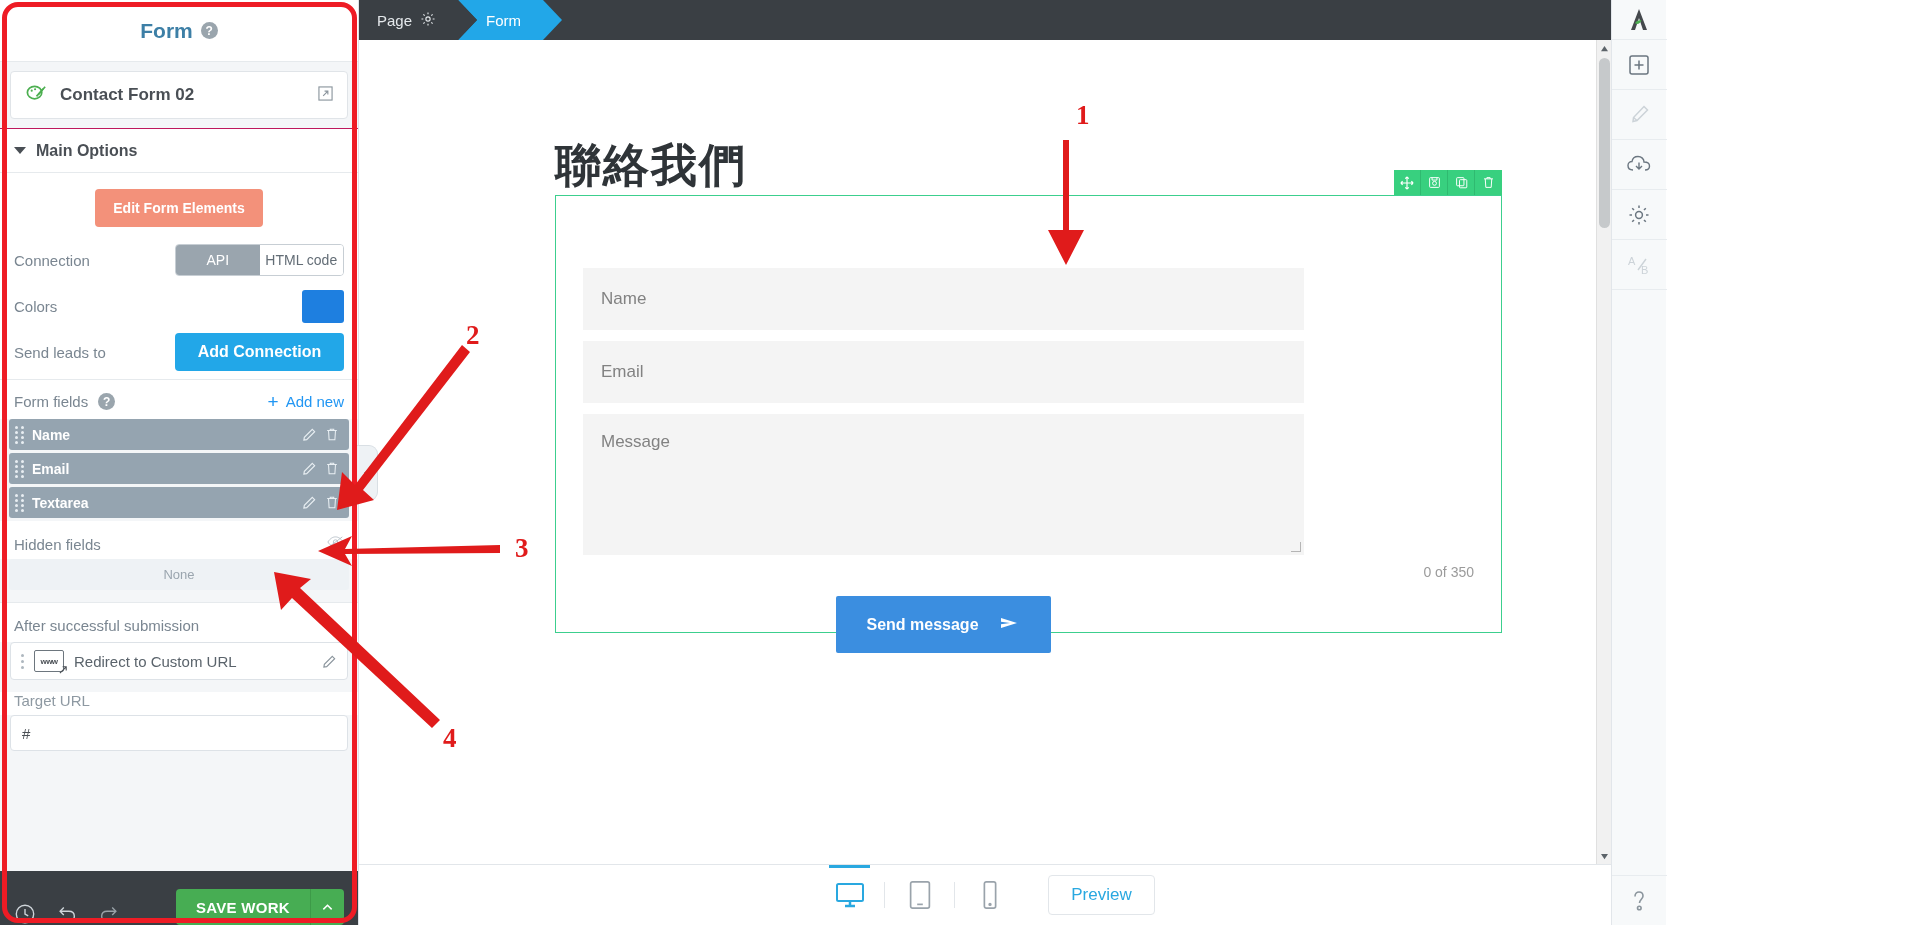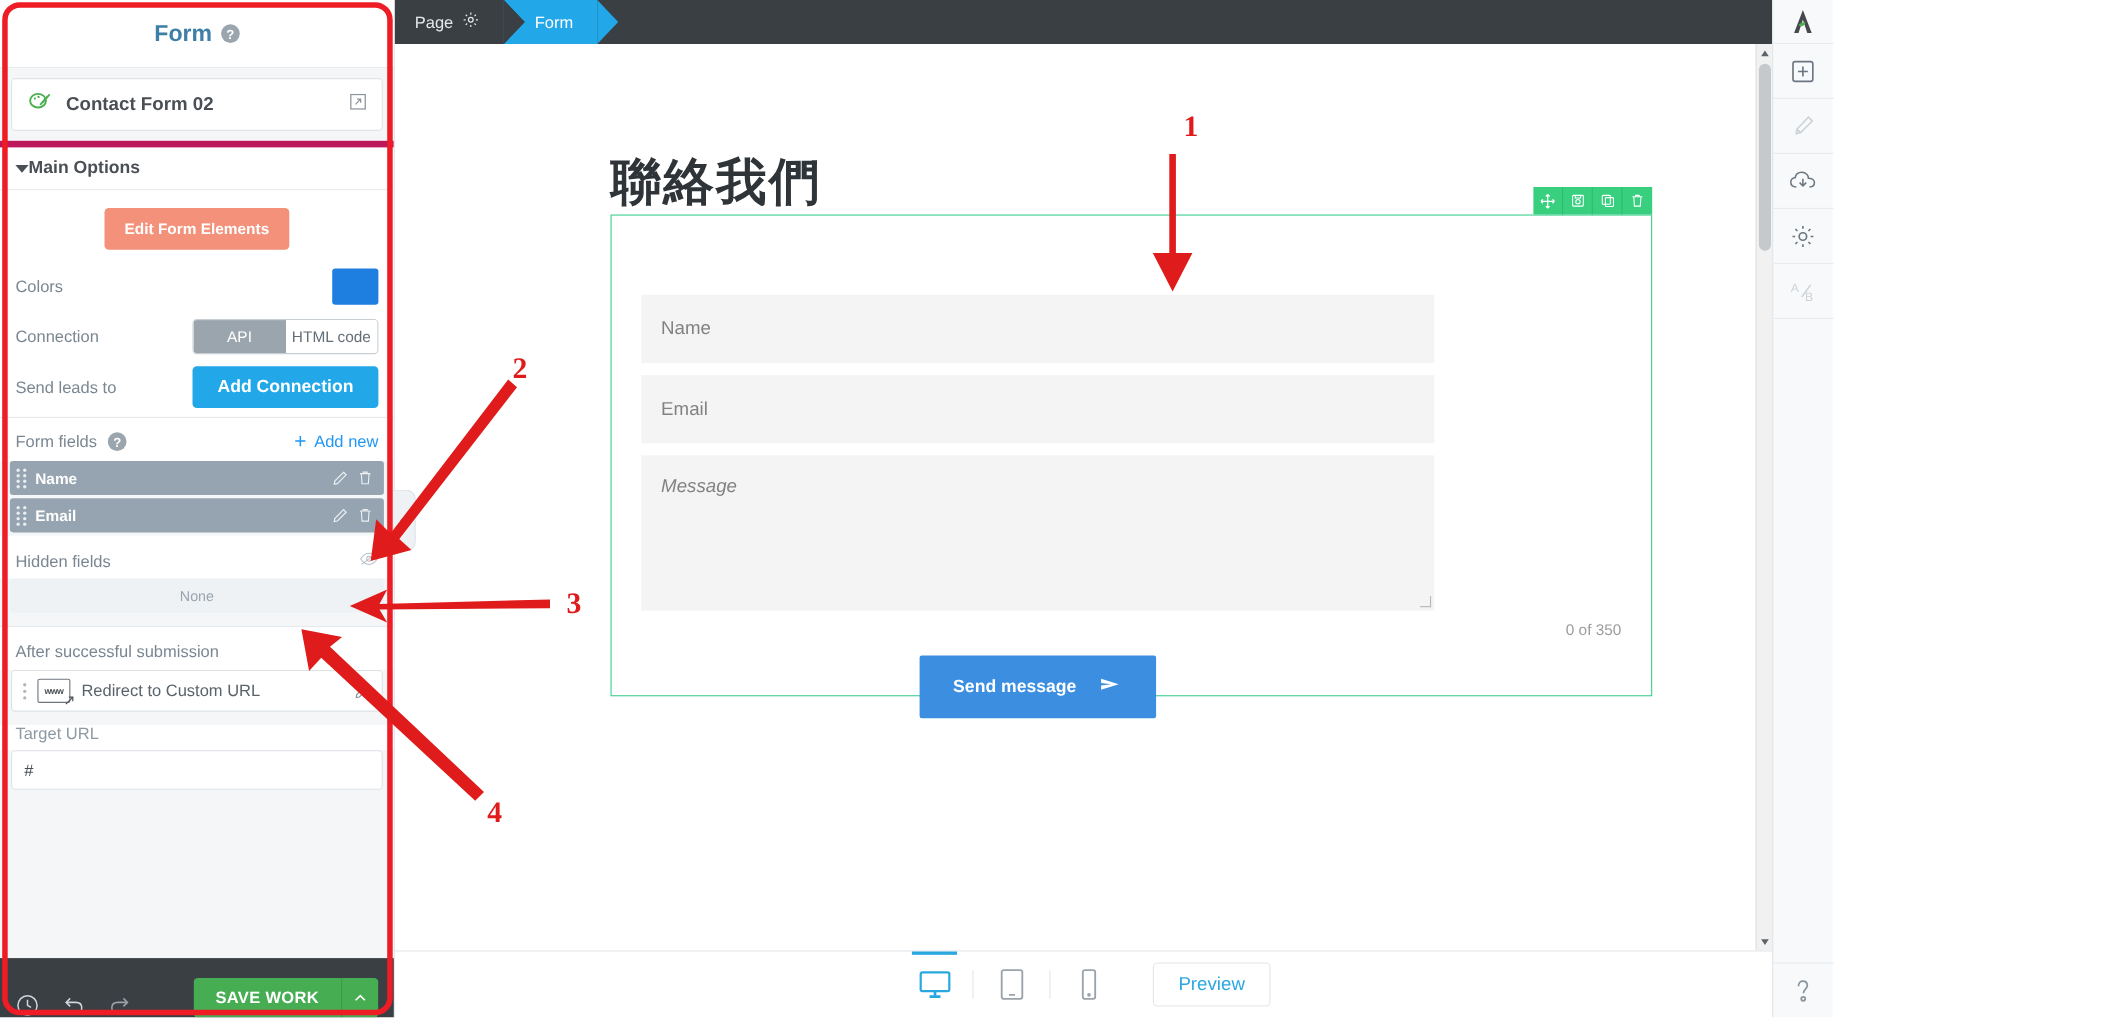--- a/index.html
+++ b/index.html
@@ -39,22 +39,22 @@
   .tpl-card {
     margin: 9px 10px; background: #fff;
     border: 1px solid #e0e4e8; border-radius: 4px;
     height: 48px; display: flex; align-items: center;
     padding: 0 14px; gap: 12px;
   }
   .tpl-name { font-size: 17px; font-weight: bold; color: #4a4f55; flex: 1; }
   .ext-icon { color: #8a949c; }
 
   .section-head {
-    background: #fff; border-top: 6px solid #be185d; border-bottom: 1px solid #e6eaed;
-    height: 45px; display: flex; align-items: center; 
+    background: #fff; border-top: 1px solid #be185d; border-bottom: 1px solid #e6eaed;
+    height: 45px; display: flex; align-items: center; gap: 10px;
     padding: 0 14px;
   }
   .caret-down {
     width: 0; height: 0;
     border-left: 6px solid transparent; border-right: 6px solid transparent;
     border-top: 7px solid #4a4f55;
   }
   .section-title { font-size: 16px; font-weight: bold; color: #4a4f55; }
 
   .panel { background: #fff; padding: 10px 14px 4px; }
@@ -215,21 +215,21 @@
 
   .f-input {
     position: absolute; left: 27px; width: 721px; background: #f4f4f4;
     display: flex; align-items: center; padding: 0 18px;
     color: #828282; font-size: 17px;
   }
   .f-name { top: 72px; height: 62px; }
   .f-email { top: 145px; height: 62px; }
   .f-msg {
     position: absolute; left: 27px; top: 218px; width: 721px; height: 141px;
-    background: #f4f4f4; padding: 18px; color: #828282; font-size: 17px; font-style: italic;
+    background: #f4f4f4; padding: 18px; color: #828282; font-size: 17px;
   }
   .resize-grip {
     position: absolute; right: 3px; bottom: 3px; width: 10px; height: 10px;
     border-right: 1px solid #b5b5b5; border-bottom: 1px solid #b5b5b5;
     transform: skewX(0deg);
   }
   .counter {
     position: absolute; right: 27px; top: 368px; font-size: 14px; color: #9b9b9b;
   }
   .send-btn {
@@ -336,39 +336,39 @@
         </span>
       </div>
 
       <div class="section-head">
         <span class="caret-down"></span>
         <span class="section-title">Main Options</span>
       </div>
 
       <div class="panel">
         <button class="btn-edit-elements">Edit Form Elements</button>
-
-        <div class="row">
-          <span class="row-label">Colors</span>
-          <span class="row-ctrl">
-              <span class="color-swatch"></span>
-            </span>
-        </div>
 
         <div class="row">
           <span class="row-label">Connection</span>
           <span class="row-ctrl">
             <span class="seg">
               <div class="active">API</div>
               <div>HTML code</div>
             </span>
           </span>
         </div>
 
         <div class="row">
+          <span class="row-label">Colors</span>
+          <span class="row-ctrl">
+              <span class="color-swatch"></span>
+            </span>
+        </div>
+
+        <div class="row">
           <span class="row-label">Send leads to</span>
           <span class="row-ctrl">
             <button class="btn-add-conn">Add Connection</button>
           </span>
         </div>
       </div>
 
       <div class="divider"></div>
 
       <div class="fields-head">
@@ -423,20 +423,43 @@
             <path d="M11 2.5 L13.5 5 L5 13.5 L2 14 L2.5 11 Z"></path>
           </svg>
         </span>
         <span class="ico-btn">
           <svg width="14" height="15" viewBox="0 0 16 16" fill="none" stroke="#e9eff3" stroke-width="1.2">
             <path d="M2.5 3.5 H13.5 M6 3.5 V2 H10 V3.5 M4 3.5 L4.7 14 H11.3 L12 3.5"></path>
           </svg>
         </span>
       </div>
 
+      <div class="field-row">
+        <span class="grip">
+            <i></i>
+            <i></i>
+            <i></i>
+            <i></i>
+            <i></i>
+            <i></i>
+            <i></i>
+            <i></i>
+          </span>
+        <span class="field-name">Textarea</span>
+        <span class="ico-btn">
+          <svg width="15" height="15" viewBox="0 0 16 16" fill="none" stroke="#e9eff3" stroke-width="1.2">
+            <path d="M11 2.5 L13.5 5 L5 13.5 L2 14 L2.5 11 Z"></path>
+          </svg>
+        </span>
+        <span class="ico-btn">
+          <svg width="14" height="15" viewBox="0 0 16 16" fill="none" stroke="#e9eff3" stroke-width="1.2">
+            <path d="M2.5 3.5 H13.5 M6 3.5 V2 H10 V3.5 M4 3.5 L4.7 14 H11.3 L12 3.5"></path>
+          </svg>
+        </span>
+      </div>
 
       <div class="hidden-head">
         <span class="lbl">Hidden fields</span>
         <span class="eye-off">
           <svg width="17" height="14" viewBox="0 0 20 14" fill="none" stroke="#b7c0c7" stroke-width="1.1">
             <path d="M1 7 C4 2.5 7 1 10 1 C13 1 16 2.5 19 7 C16 11.5 13 13 10 13 C7 13 4 11.5 1 7 Z"></path>
             <circle cx="10" cy="7" r="2.6"></circle>
             <path d="M2 13 L18 1"></path>
           </svg>
         </span>

